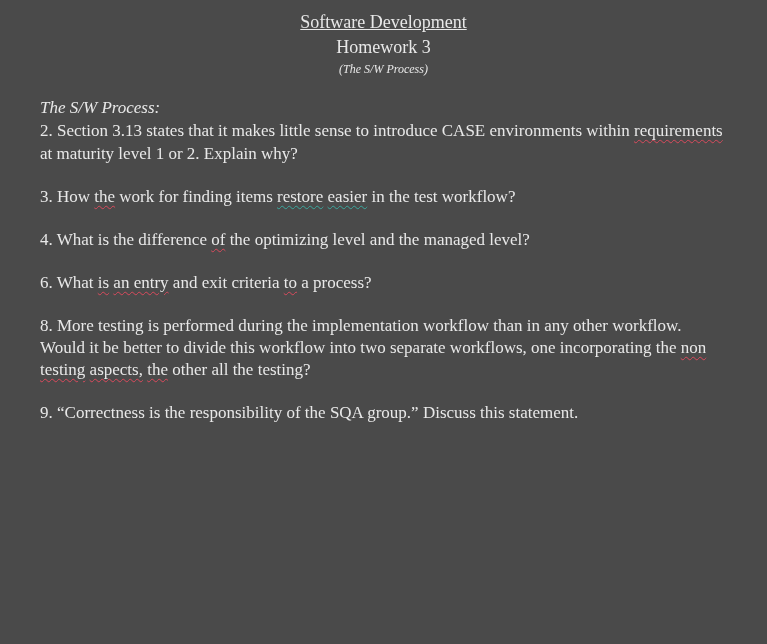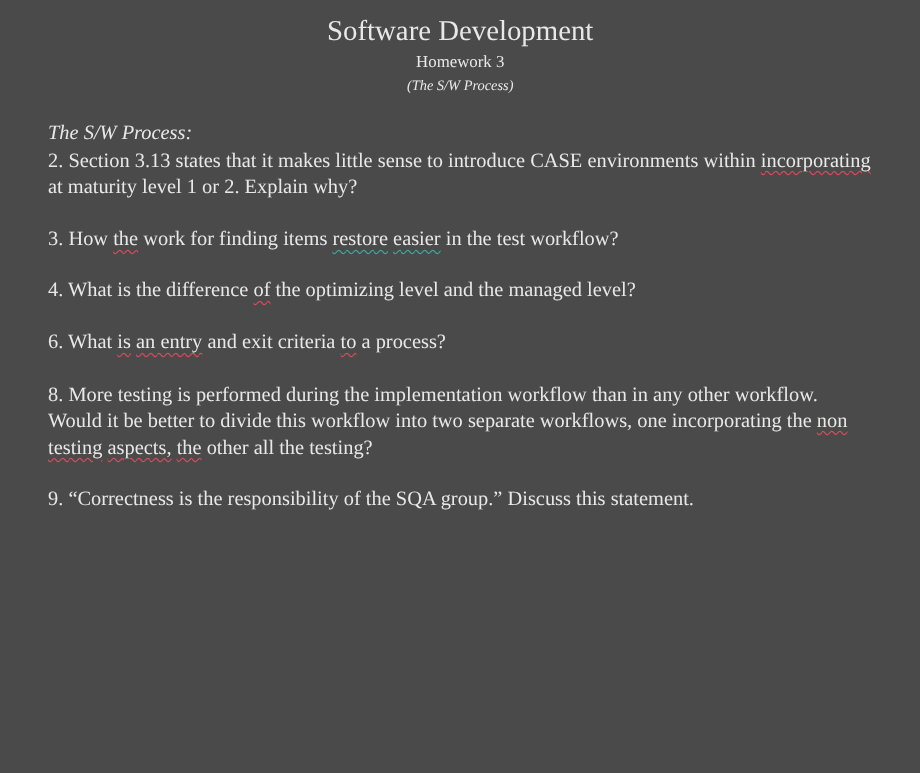--- a/index.html
+++ b/index.html
@@ -18,25 +18,26 @@
       overflow: hidden;
     }
     .document {
       padding: 11px 40px 20px 40px;
     }
     .header {
       text-align: center;
       margin-bottom: 20px;
     }
     .title {
-      font-size: 24px;
+      font-size: 18px;
       margin-bottom: 2px;
+      text-decoration: underline;
     }
     .subtitle {
-      font-size: 14px;
+      font-size: 18px;
       margin-bottom: 2px;
     }
     .sub-italic {
       font-style: italic;
       font-size: 12px;
     }
     .section-heading {
       font-style: italic;
       margin-bottom: 1px;
     }
@@ -68,21 +69,21 @@
   <div class="header">
     <div class="title">Software Development</div>
     <div class="subtitle">Homework 3</div>
     <div class="sub-italic">(The S/W Process)</div>
   </div>
 
   <div class="section-heading">The S/W Process:</div>
 
 
   <div class="question">
-    <span>2. Section 3.13 states that it makes little sense to introduce CASE environments within </span><span class="squiggly-red">incorporating</span><span> at maturity level 1 or 2. Explain why?</span>
+    <span>2. Section 3.13 states that it makes little sense to introduce CASE environments within </span><span class="squiggly-red">requirements</span><span> at maturity level 1 or 2. Explain why?</span>
   </div>
 
   <div class="question">
     <span>3. How </span><span class="squiggly-red">the</span><span> work for finding items </span><span class="squiggly-teal">restore</span><span> </span><span class="squiggly-teal">easier</span><span> in the test workflow?</span>
   </div>
 
   <div class="question">
     <span>4. What is the difference </span><span class="squiggly-red">of</span><span> the optimizing level and the managed level?</span>
   </div>
 

